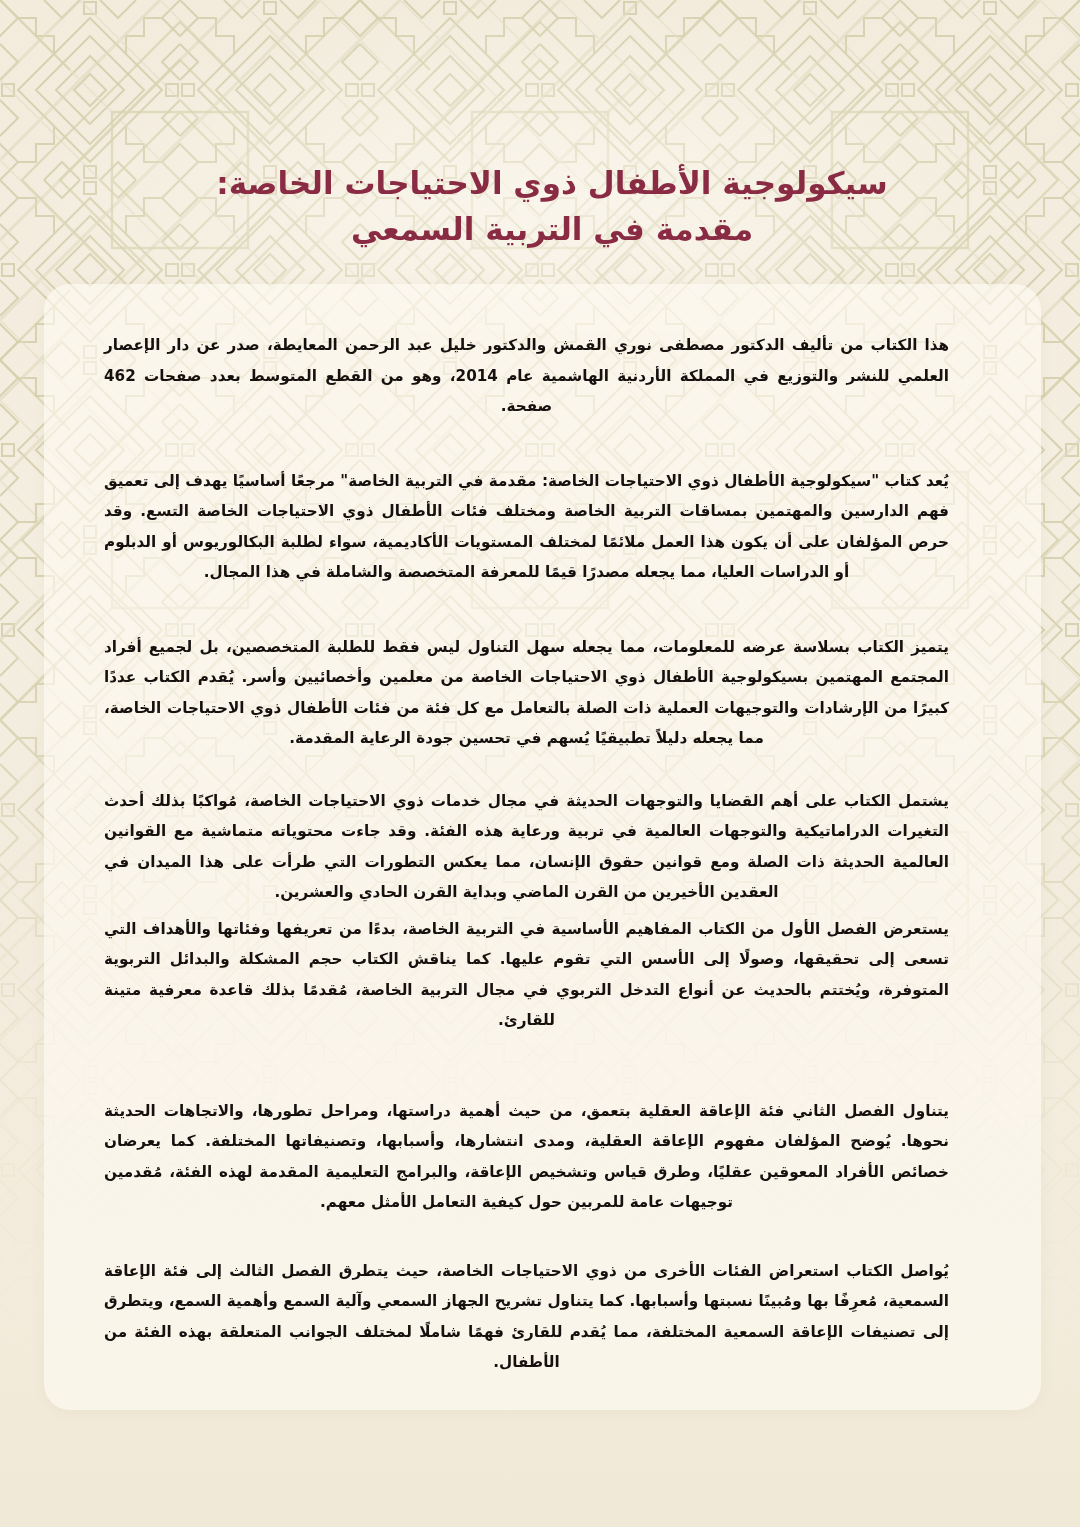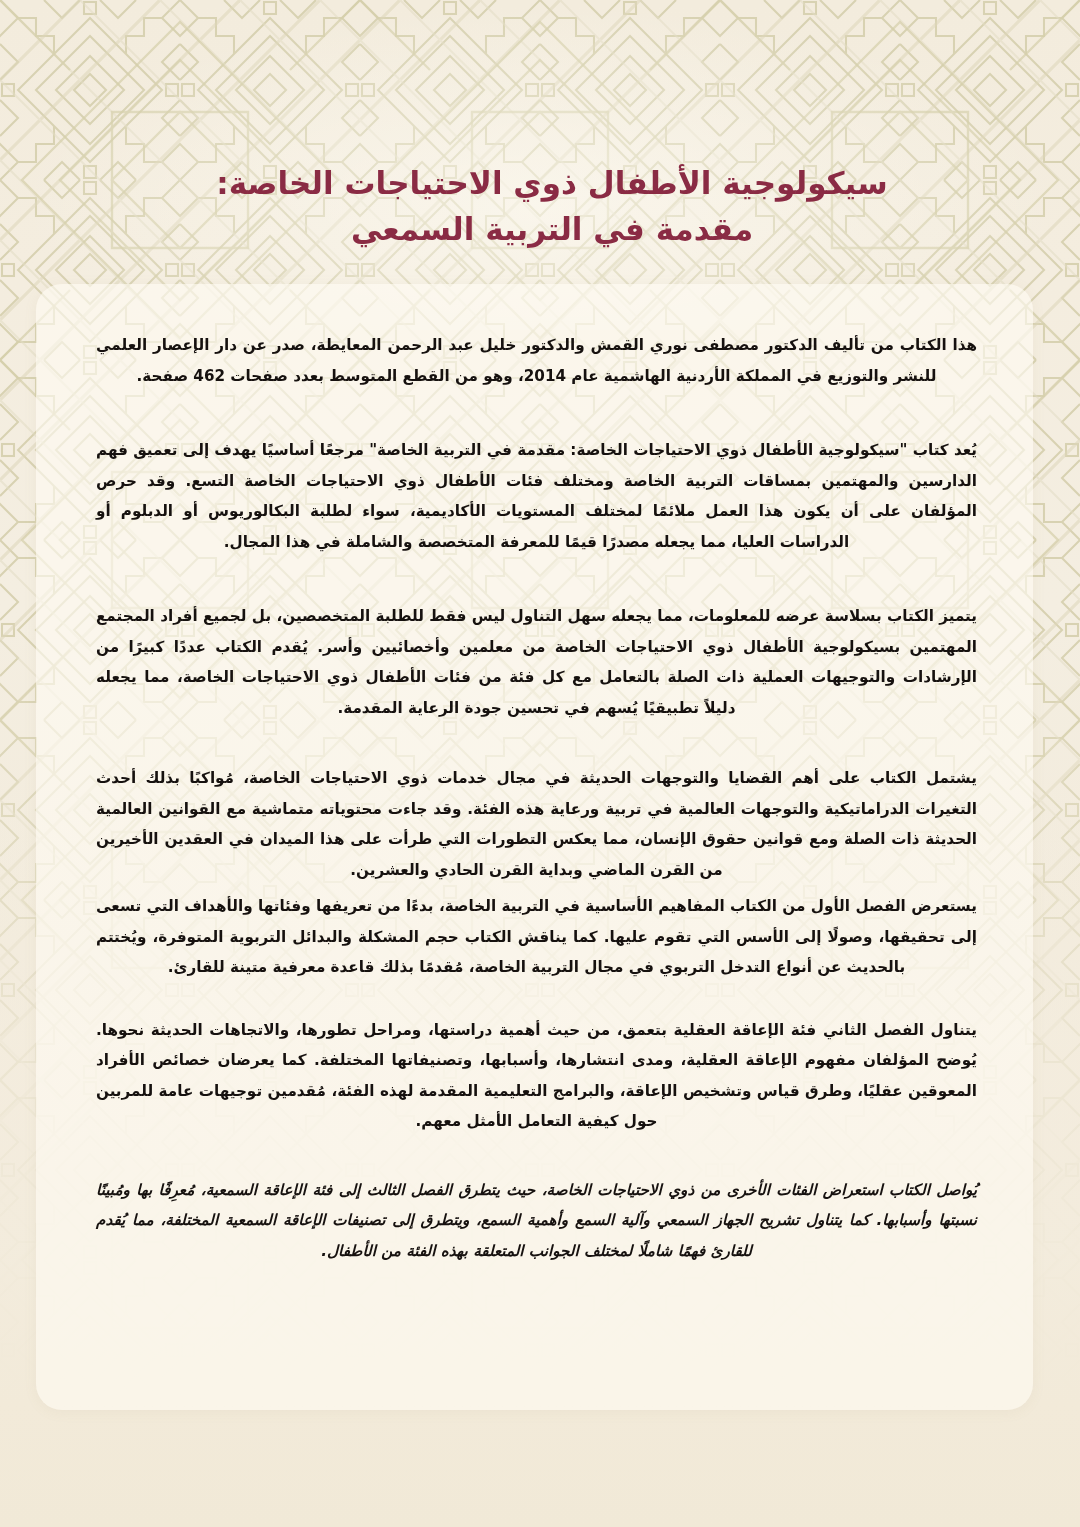--- a/index.html
+++ b/index.html
@@ -87,54 +87,54 @@
     font-size: 31px;
     line-height: 46px;
     letter-spacing: 0px;
     direction: rtl;
     white-space: nowrap;
   }
 
   
   .content-card {
     position: absolute;
-    left: 36px;
+    left: 44px;
     top: 284px;
     width: 997px;
     height: 1126px;
     background: rgba(255, 252, 243, 0.60);
     border-radius: 26px;
     box-shadow: 0 2px 14px rgba(160, 140, 100, 0.07);
     z-index: 5;
     box-sizing: border-box;
-    padding: 46px 56px 40px 60px;
+    padding: 46px 92px 40px 60px;
     backdrop-filter: blur(0.5px);
   }
 
   .para {
     margin: 0 0 26px 0;
     direction: rtl;
     text-align: justify;
     text-align-last: center;
     color: #16110f;
     font-size: 15.2px;
     line-height: 30.5px;
     font-weight: 600;
     letter-spacing: -0.1px;
   }
   .para:last-child { margin-bottom: 0; }
 
   
   .para.p1 { margin-bottom: 44px; }
   .para.p2 { margin-bottom: 44px; }
-  .para.p3 { margin-bottom: 40px; }
+  .para.p3 { margin-bottom: 32px; }
   .para.p4 { margin-bottom: 6px; }
-  .para.p5 { margin-bottom: 32px; }
+  .para.p5 { margin-bottom: 60px; }
   .para.p6 { margin-bottom: 38px; }
-  .para.p7 { margin-bottom: 8px; font-style: italic; }
+  .para.p7 { margin-bottom: 8px; }
 </style>
 </head>
 <body>
 
 <div class="page">
 
   <div class="pattern-layer">
     <svg width="1080" height="1527" viewBox="0 0 1080 1527" xmlns="http://www.w3.org/2000/svg" aria-hidden="true">
       <defs>
 

